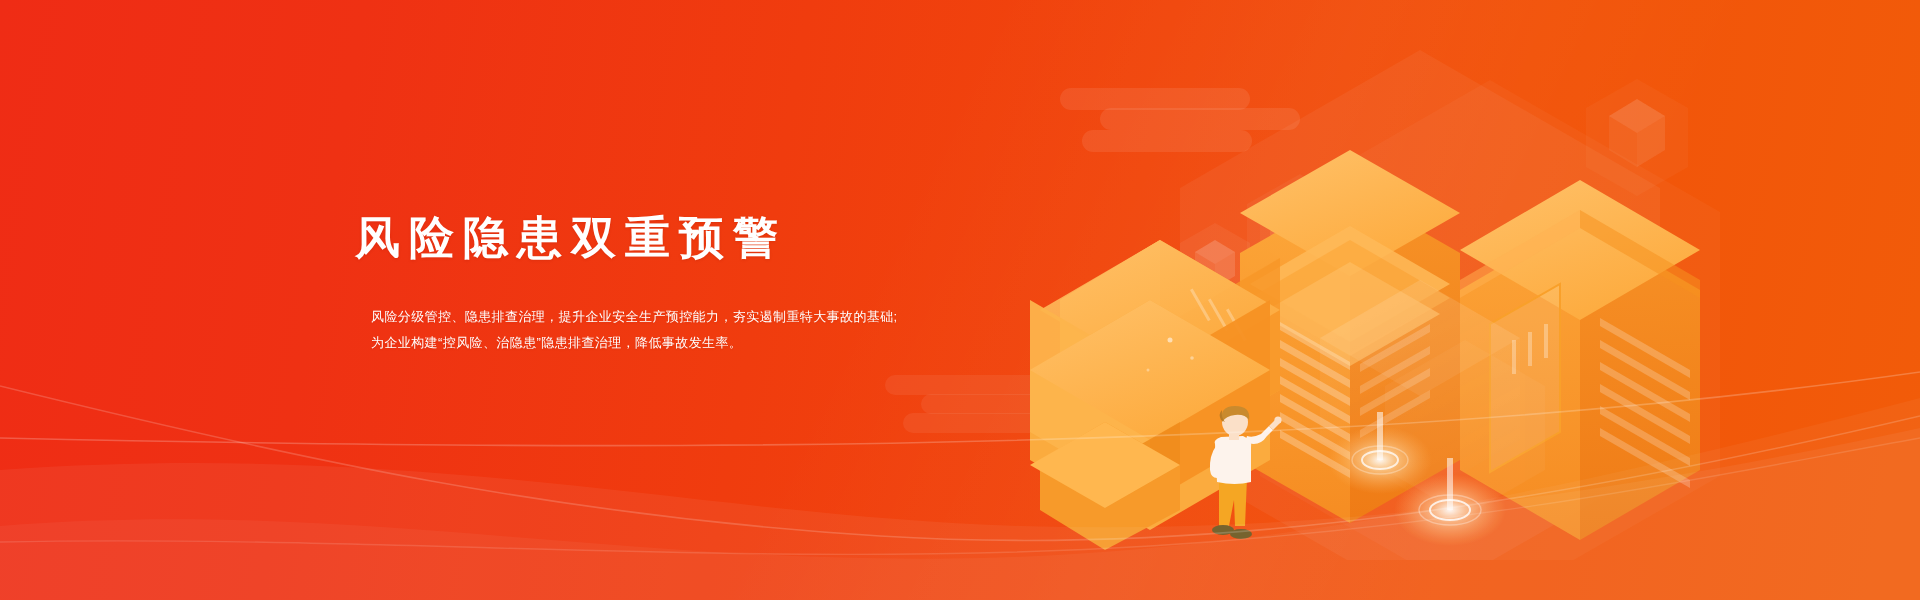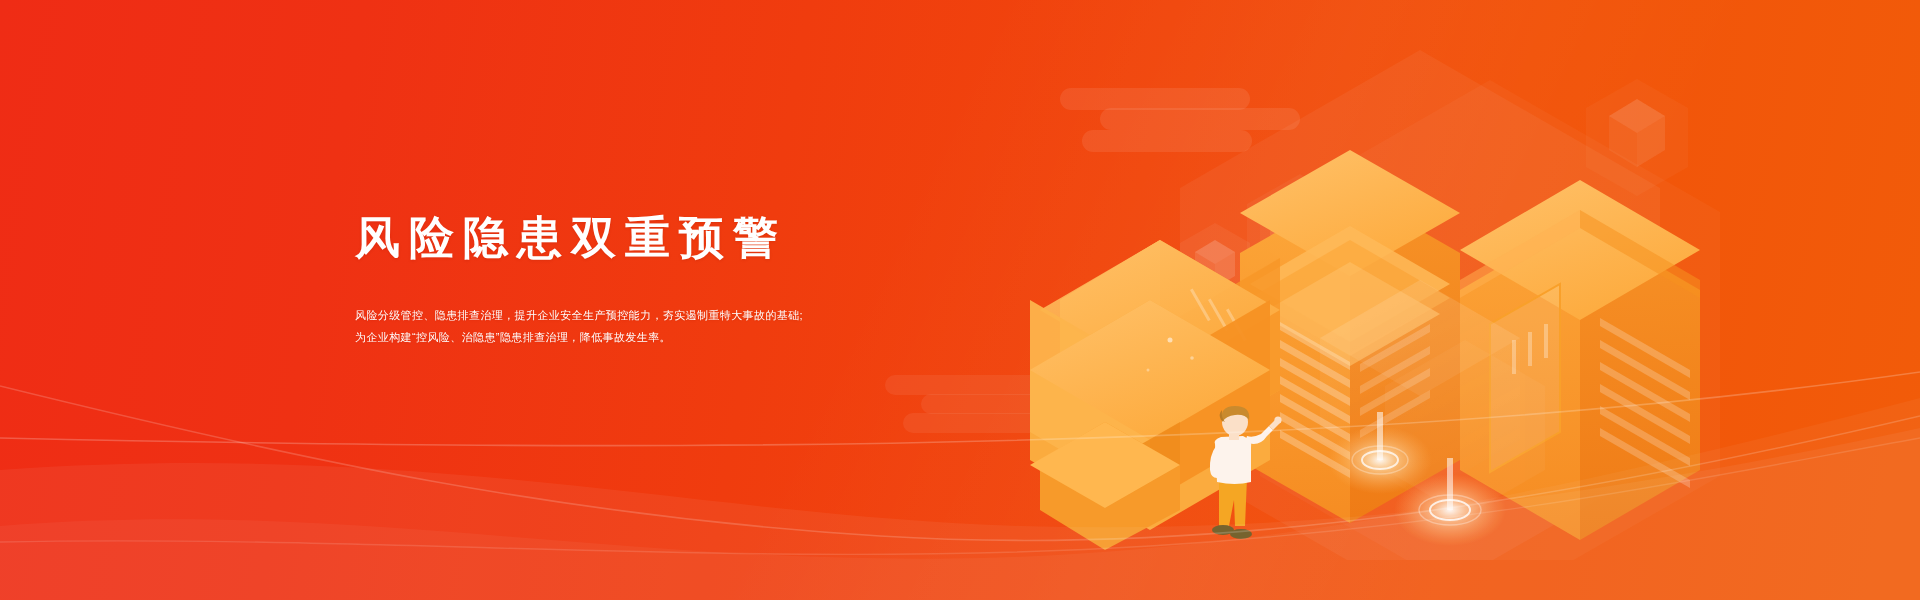--- a/index.html
+++ b/index.html
@@ -91,24 +91,24 @@
     margin: 0;
     color: #ffffff;
     font-size: 45px;
     font-weight: bold;
     letter-spacing: 9px;
     line-height: 1.25;
     white-space: nowrap;
     text-shadow: 0 1px 3px rgba(150,20,0,0.18);
   }
   .subtitle {
-    margin: 0;
+    margin: 16px;
     margin-top: 38px;
     color: #ffffff;
-    font-size: 11px;
+    font-size: 13px;
     font-weight: normal;
     line-height: 2.0;
     letter-spacing: 0.4px;
     white-space: nowrap;
     text-shadow: 0 1px 2px rgba(150,20,0,0.15);
   }
   .subtitle .line { display: block; }
 </style>
 </head>
 <body>

